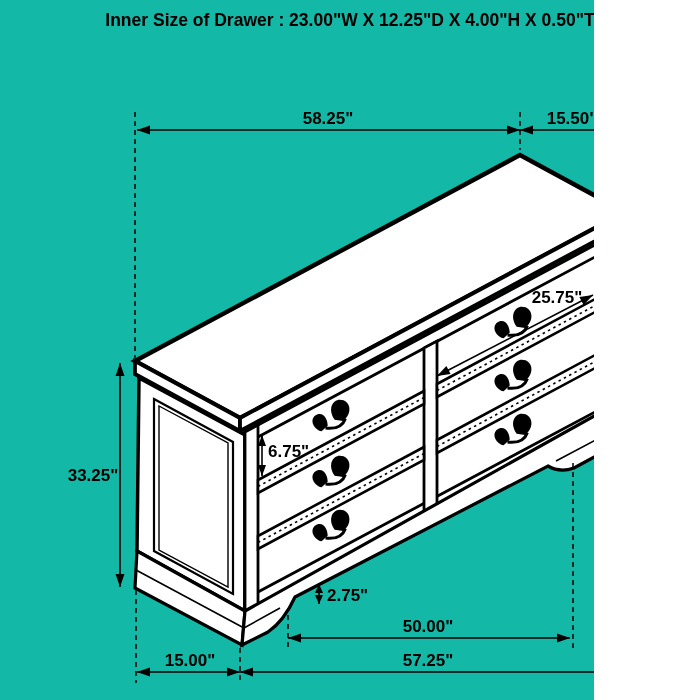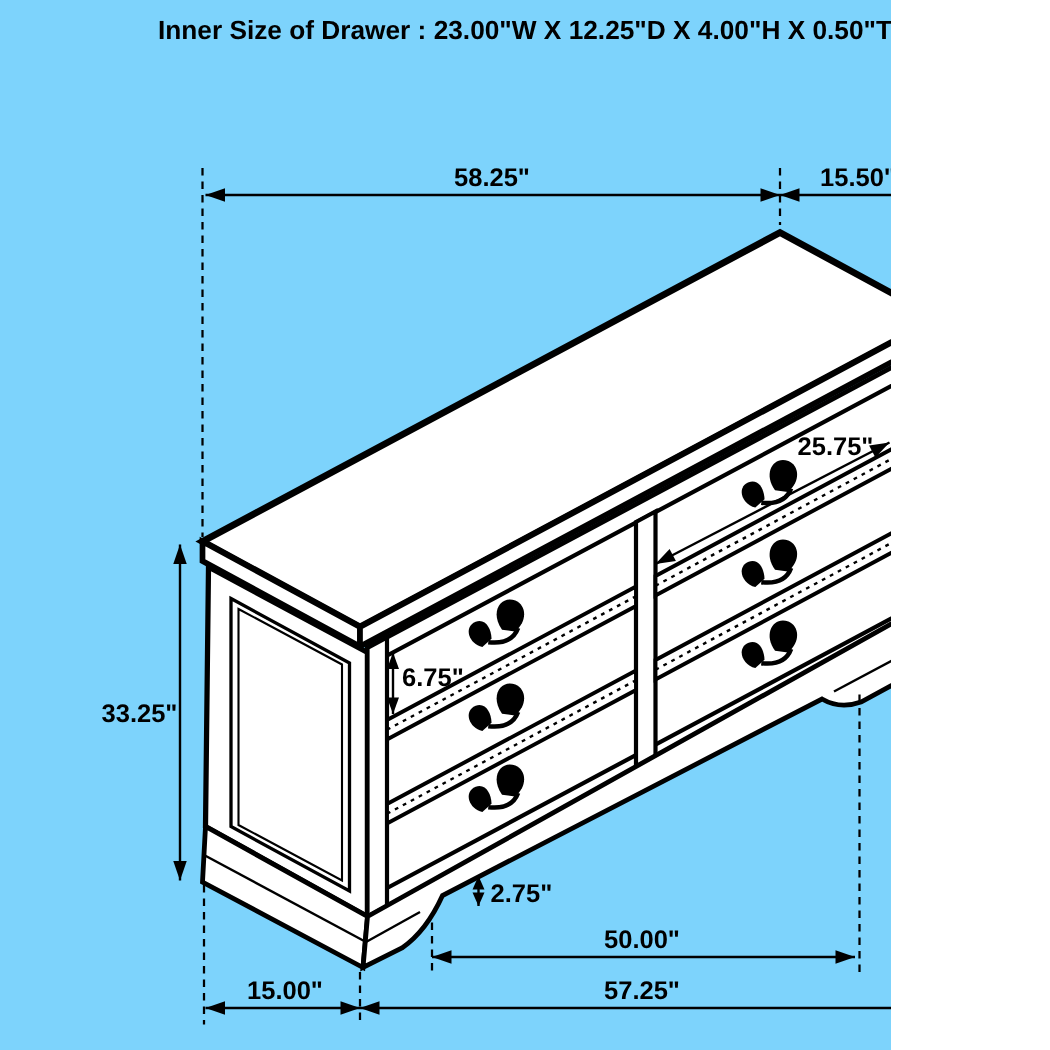--- a/index.html
+++ b/index.html
@@ -1,16 +1,16 @@
 <!DOCTYPE html>
 <html><head>
 <meta charset="utf-8">
 <style>
   html,body{margin:0;padding:0;background:#fff;}
-  .stage{position:relative;width:594px;height:700px;background:#7dd3fc;overflow:hidden;}
+  .stage{position:relative;width:594px;height:700px;background:#14b8a6;overflow:hidden;}
   svg text{font-family:"Liberation Sans","DejaVu Sans",sans-serif;font-weight:bold;font-size:17px;fill:#000;}
   svg text.title{font-size:17.5px;}
   .ln{stroke:#000;stroke-width:1.6;fill:none;}
   .ext{stroke:#000;stroke-width:1.5;fill:none;stroke-dasharray:5 4;}
   .arr{fill:#000;stroke:none;}
   .f0{fill:#fff;stroke:#000;}
 </style>
 </head>
 <body>
 

